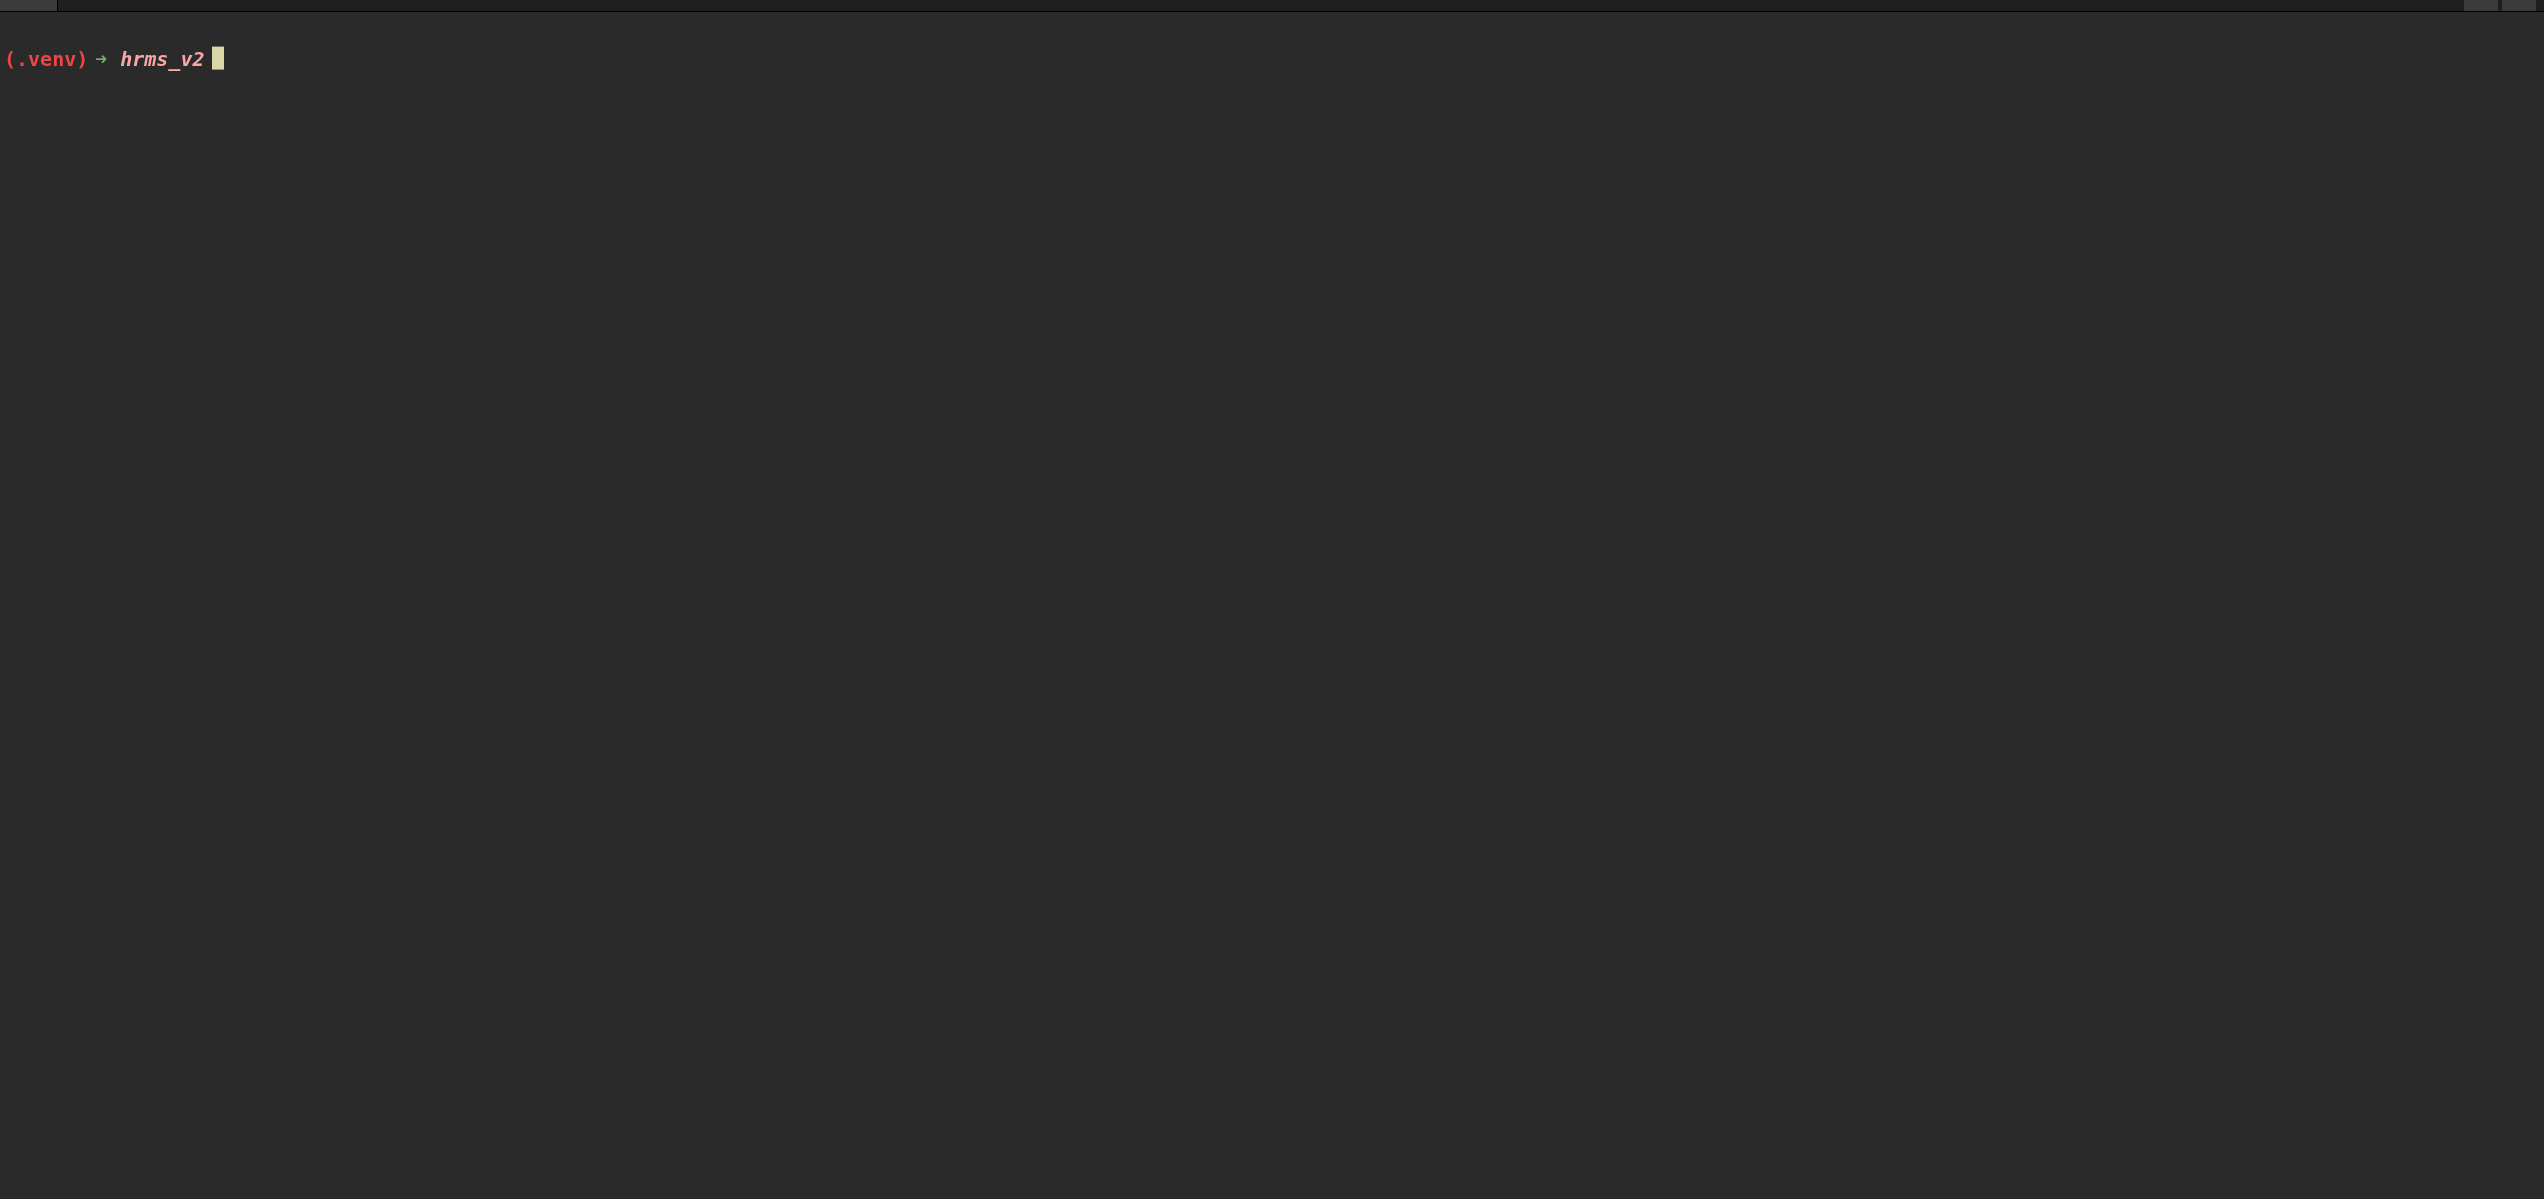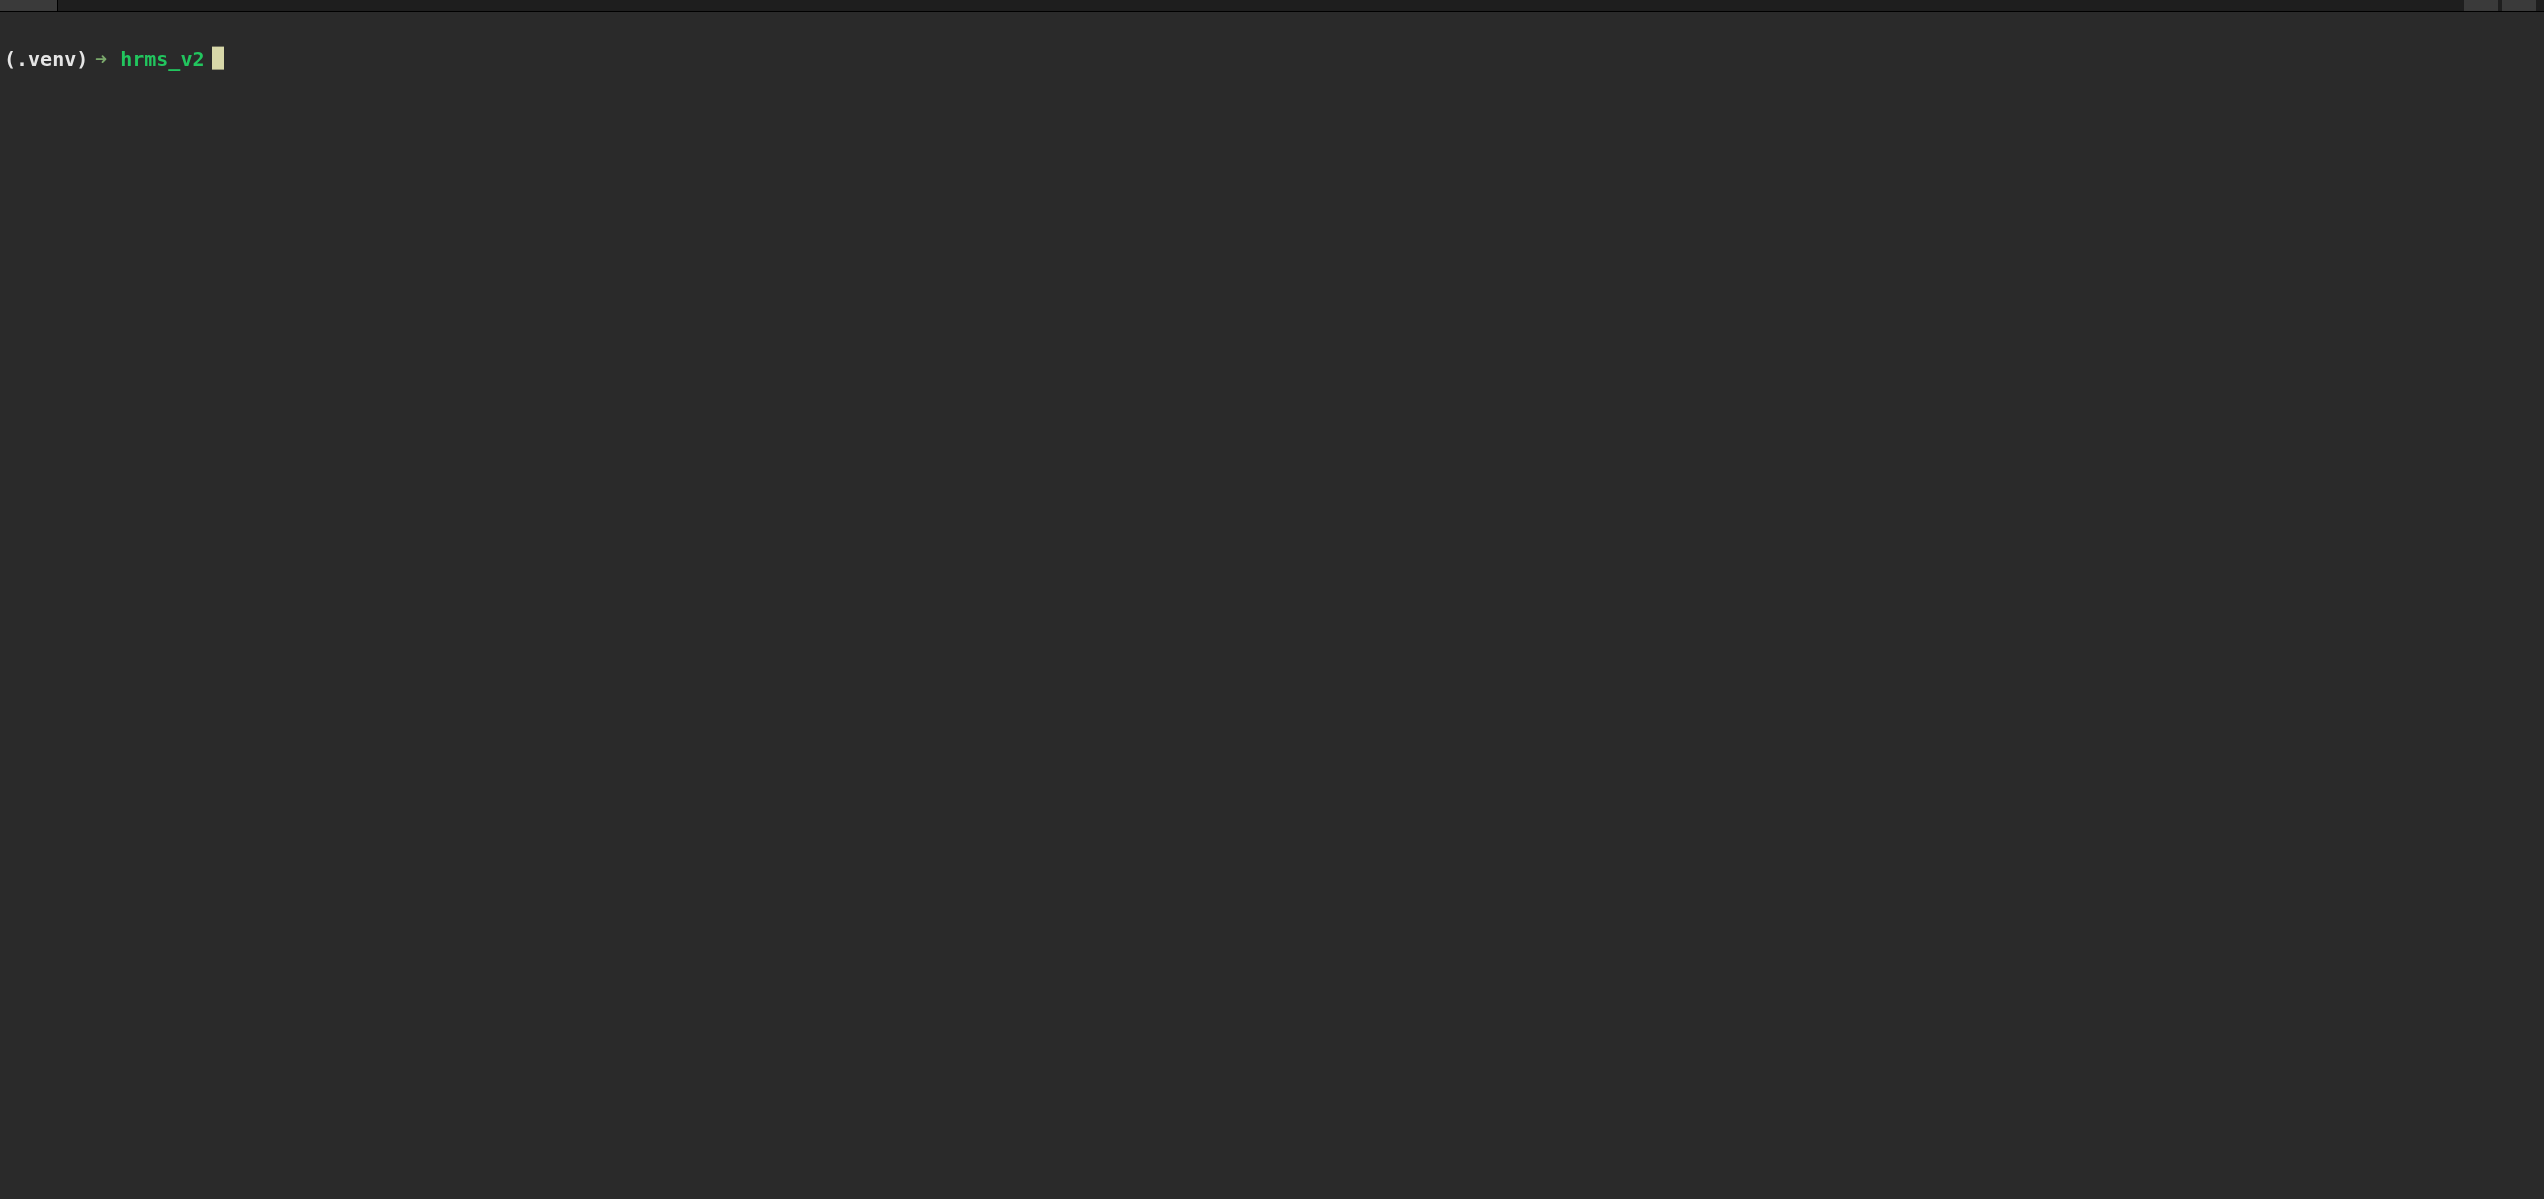--- a/index.html
+++ b/index.html
@@ -55,30 +55,31 @@
       background: #2a2a2a;
       padding: 6px 4px 0 4px;
       font-weight: 600;
     }
     .prompt-line {
       white-space: pre;
       display: flex;
       align-items: baseline;
     }
     .seg-venv {
-      color: #e5e5e5;
+      color: #ef4444;
       margin-top: 28px;
     }
     .seg-arrow {
       color: #7aa86b;
       margin: 0 0.55ch;
     }
     .seg-dir {
-      color: #22c55e;
+      color: #fca5a5;
       margin-left: 0.55ch;
+      font-style: italic;
     }
     .cursor-block {
       display: inline-block;
       width: 0.62em;
       height: 1.15em;
       background: #d7d7a8;
       margin-left: 0.6ch;
       transform: translateY(0.18em);
     }
   </style>

